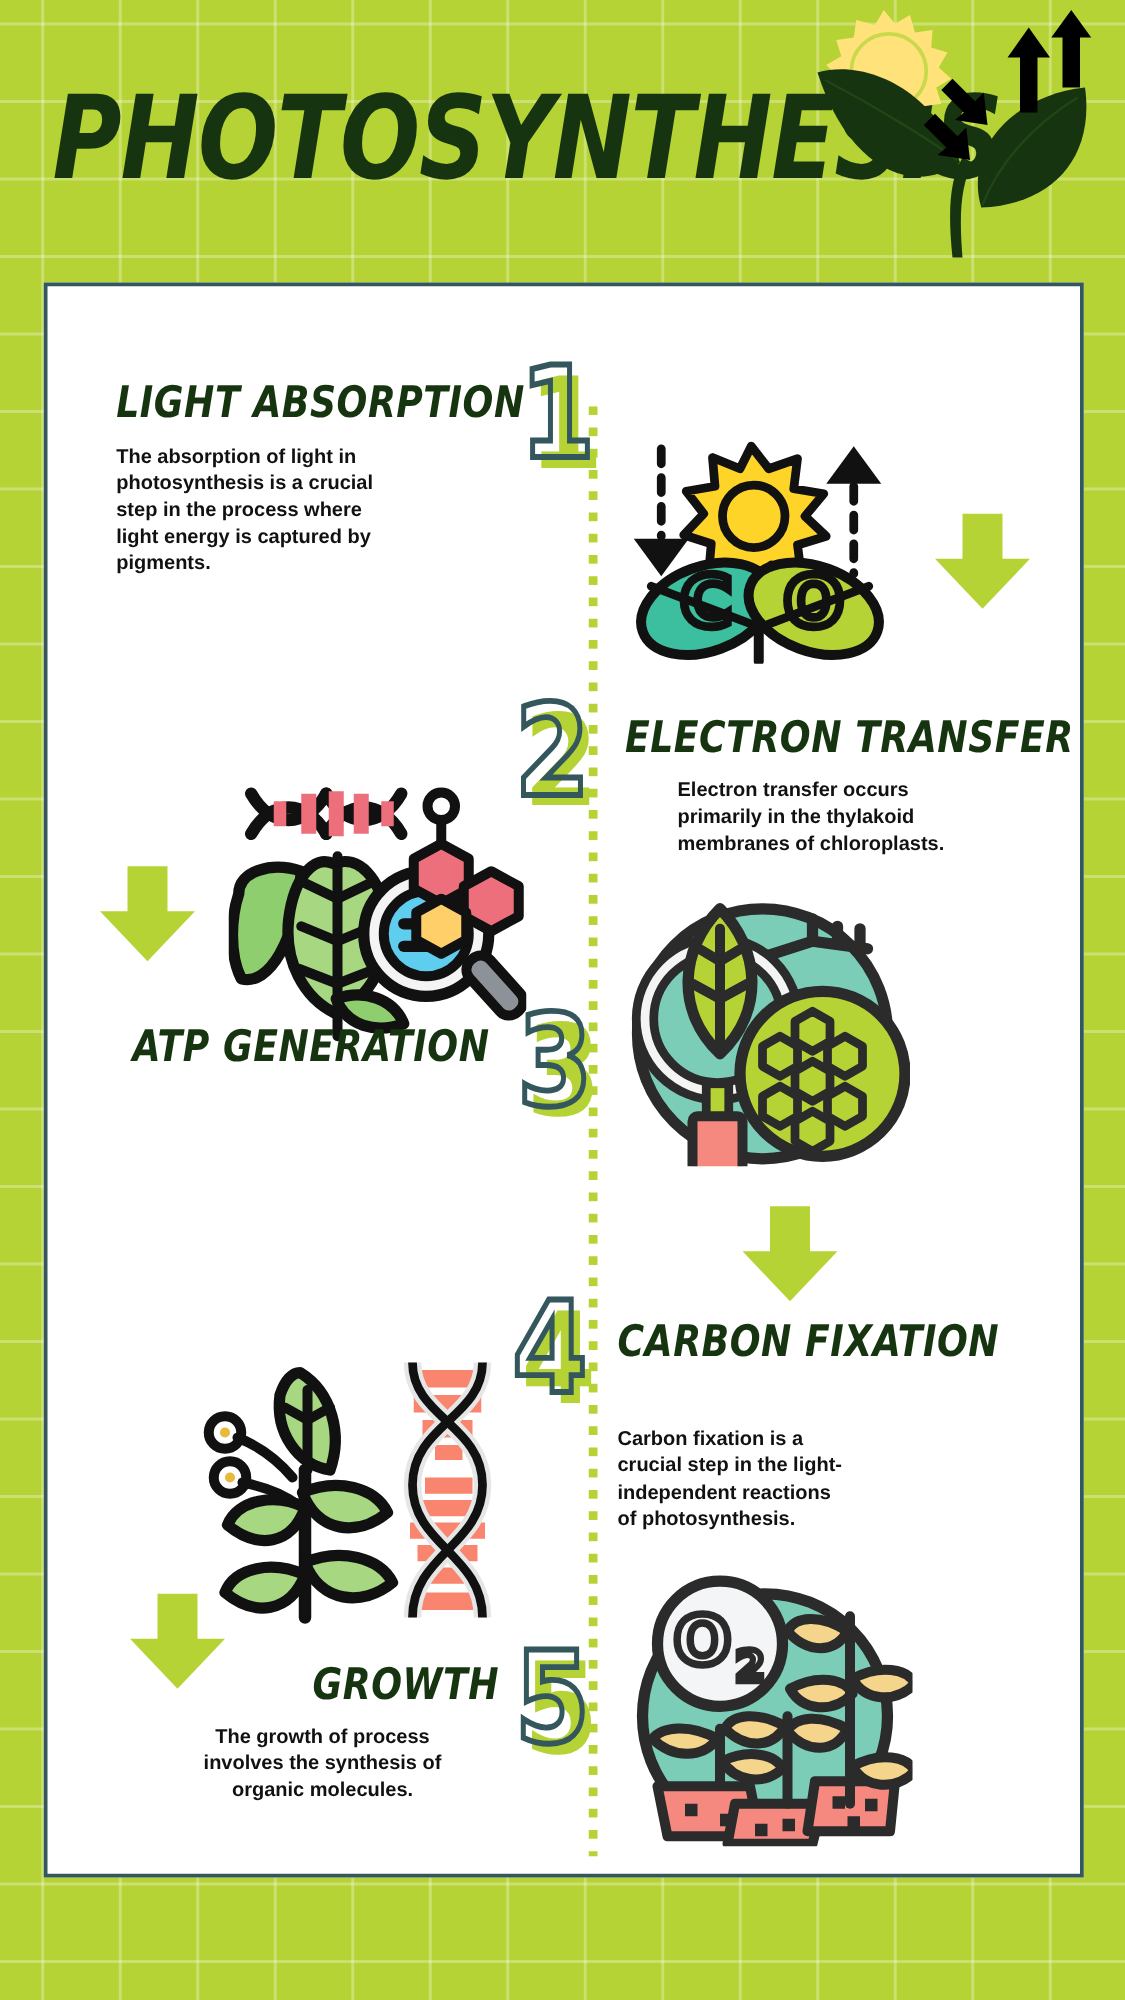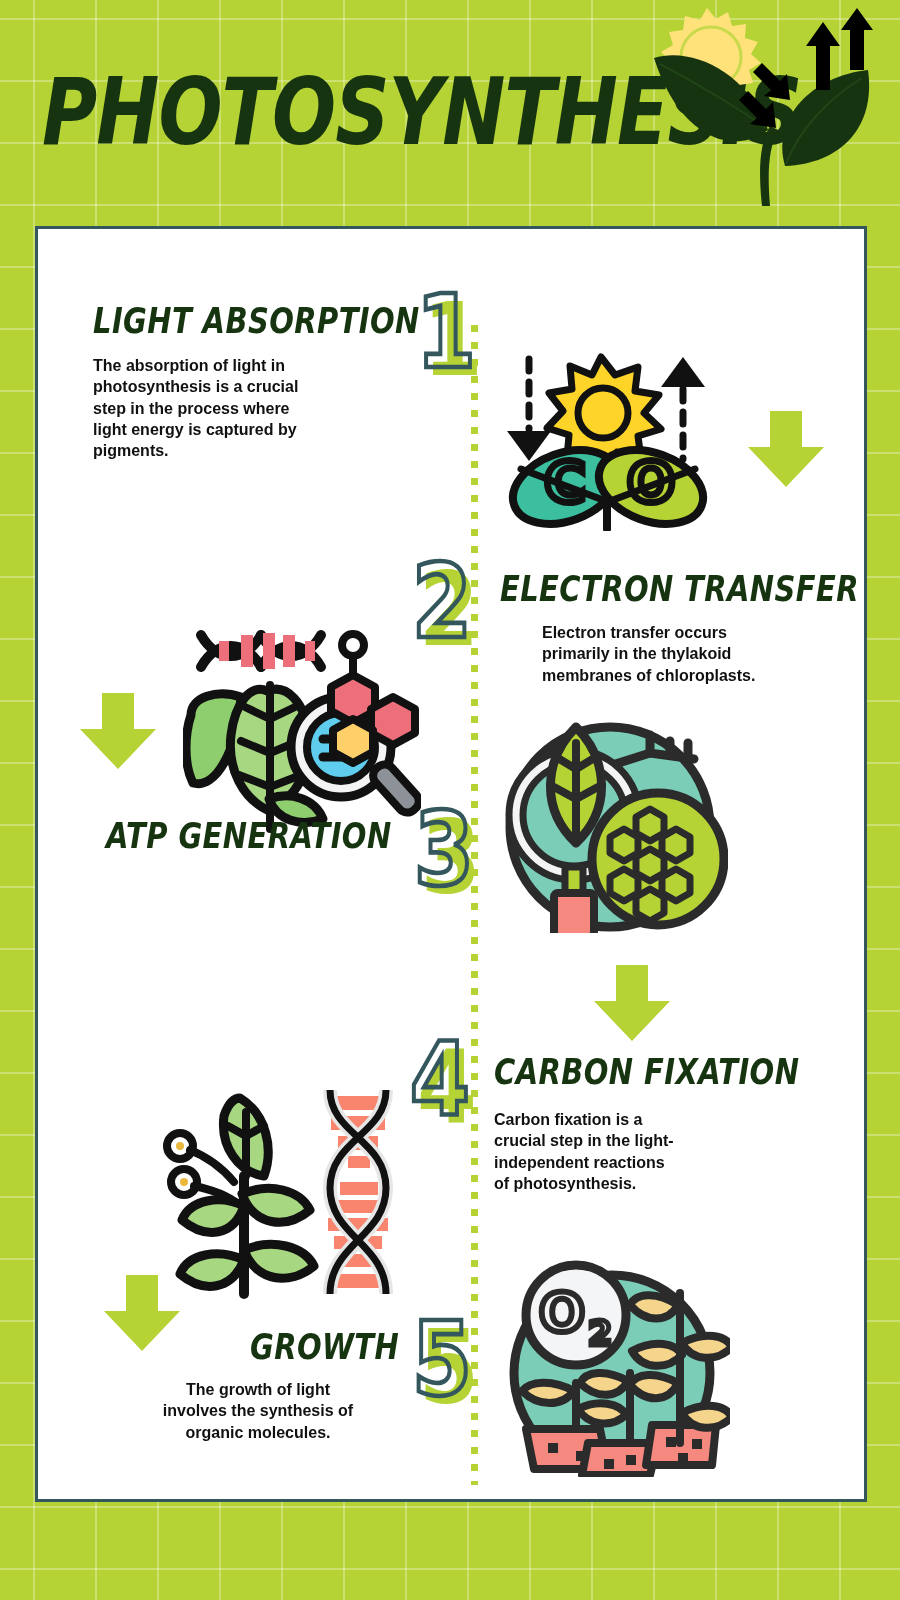--- a/index.html
+++ b/index.html
@@ -305,21 +305,21 @@
 
     <div class="num" style="left:376px; top:570px;">3</div>
     <div class="step-title" style="left:68px; top:587px;">ATP GENERATION</div>
 
     <svg class="garrow" style="left:552px; top:732px; width:84px; height:84px;" viewBox="0 0 84 84">
       <path d="M26 4 L58 4 L58 40 L80 40 L42 80 L4 40 L26 40 Z" fill="#b5d334"></path>
     </svg>
 
     <div class="num" style="left:372px; top:800px;">4</div>
     <div class="step-title" style="left:456px; top:823px;">CARBON FIXATION</div>
-    <div class="step-body right-al" style="left:456px; top:880px; width:340px;">Carbon fixation is a
+    <div class="step-body right-al" style="left:456px; top:912px; width:340px;">Carbon fixation is a
 crucial step in the light-
 independent reactions
 of photosynthesis.</div>
 
     <svg class="art" style="left:120px; top:855px; width:250px; height:218px;" viewBox="0 0 250 218">
 
       <g>
         <circle cx="22" cy="62" r="13" fill="#fff" stroke="#111" stroke-width="8"></circle>
         <circle cx="22" cy="62" r="4" fill="#e8b93a"></circle>
         <path d="M32 66 C52 74 66 86 76 98" fill="none" stroke="#111" stroke-width="8" stroke-linecap="round"></path>
@@ -365,21 +365,21 @@
         <path d="M228 6 C228 50 172 56 172 104 C172 152 228 160 228 210" fill="none" stroke="#111" stroke-width="7"></path>
       </g>
     </svg>
 
     <svg class="garrow" style="left:62px; top:1042px; width:84px; height:84px;" viewBox="0 0 84 84">
       <path d="M26 4 L58 4 L58 40 L80 40 L42 80 L4 40 L26 40 Z" fill="#b5d334"></path>
     </svg>
 
     <div class="num" style="left:374px; top:1080px;">5</div>
     <div class="step-title" style="left:212px; top:1098px;">GROWTH</div>
-    <div class="step-body center-al" style="left:40px; top:1150px; width:360px;">The growth of light
+    <div class="step-body center-al" style="left:40px; top:1150px; width:360px;">The growth of process
 involves the synthesis of
 organic molecules.</div>
 
     <svg class="art" style="left:462px; top:1028px; width:230px; height:220px;" viewBox="0 0 230 220">
       <circle cx="112" cy="116" r="98" fill="#7bcdb8" stroke="#2b2b2b" stroke-width="9"></circle>
 
       <g>
         <path d="M26 172 L100 172 L108 212 L34 212 Z" fill="#f6897f" stroke="#2b2b2b" stroke-width="8" stroke-linejoin="round"></path>
         <path d="M88 186 L158 186 L150 218 L82 218 Z" fill="#f6897f" stroke="#2b2b2b" stroke-width="8" stroke-linejoin="round"></path>
         <path d="M152 168 L216 168 L212 208 L146 208 Z" fill="#f6897f" stroke="#2b2b2b" stroke-width="8" stroke-linejoin="round"></path>

